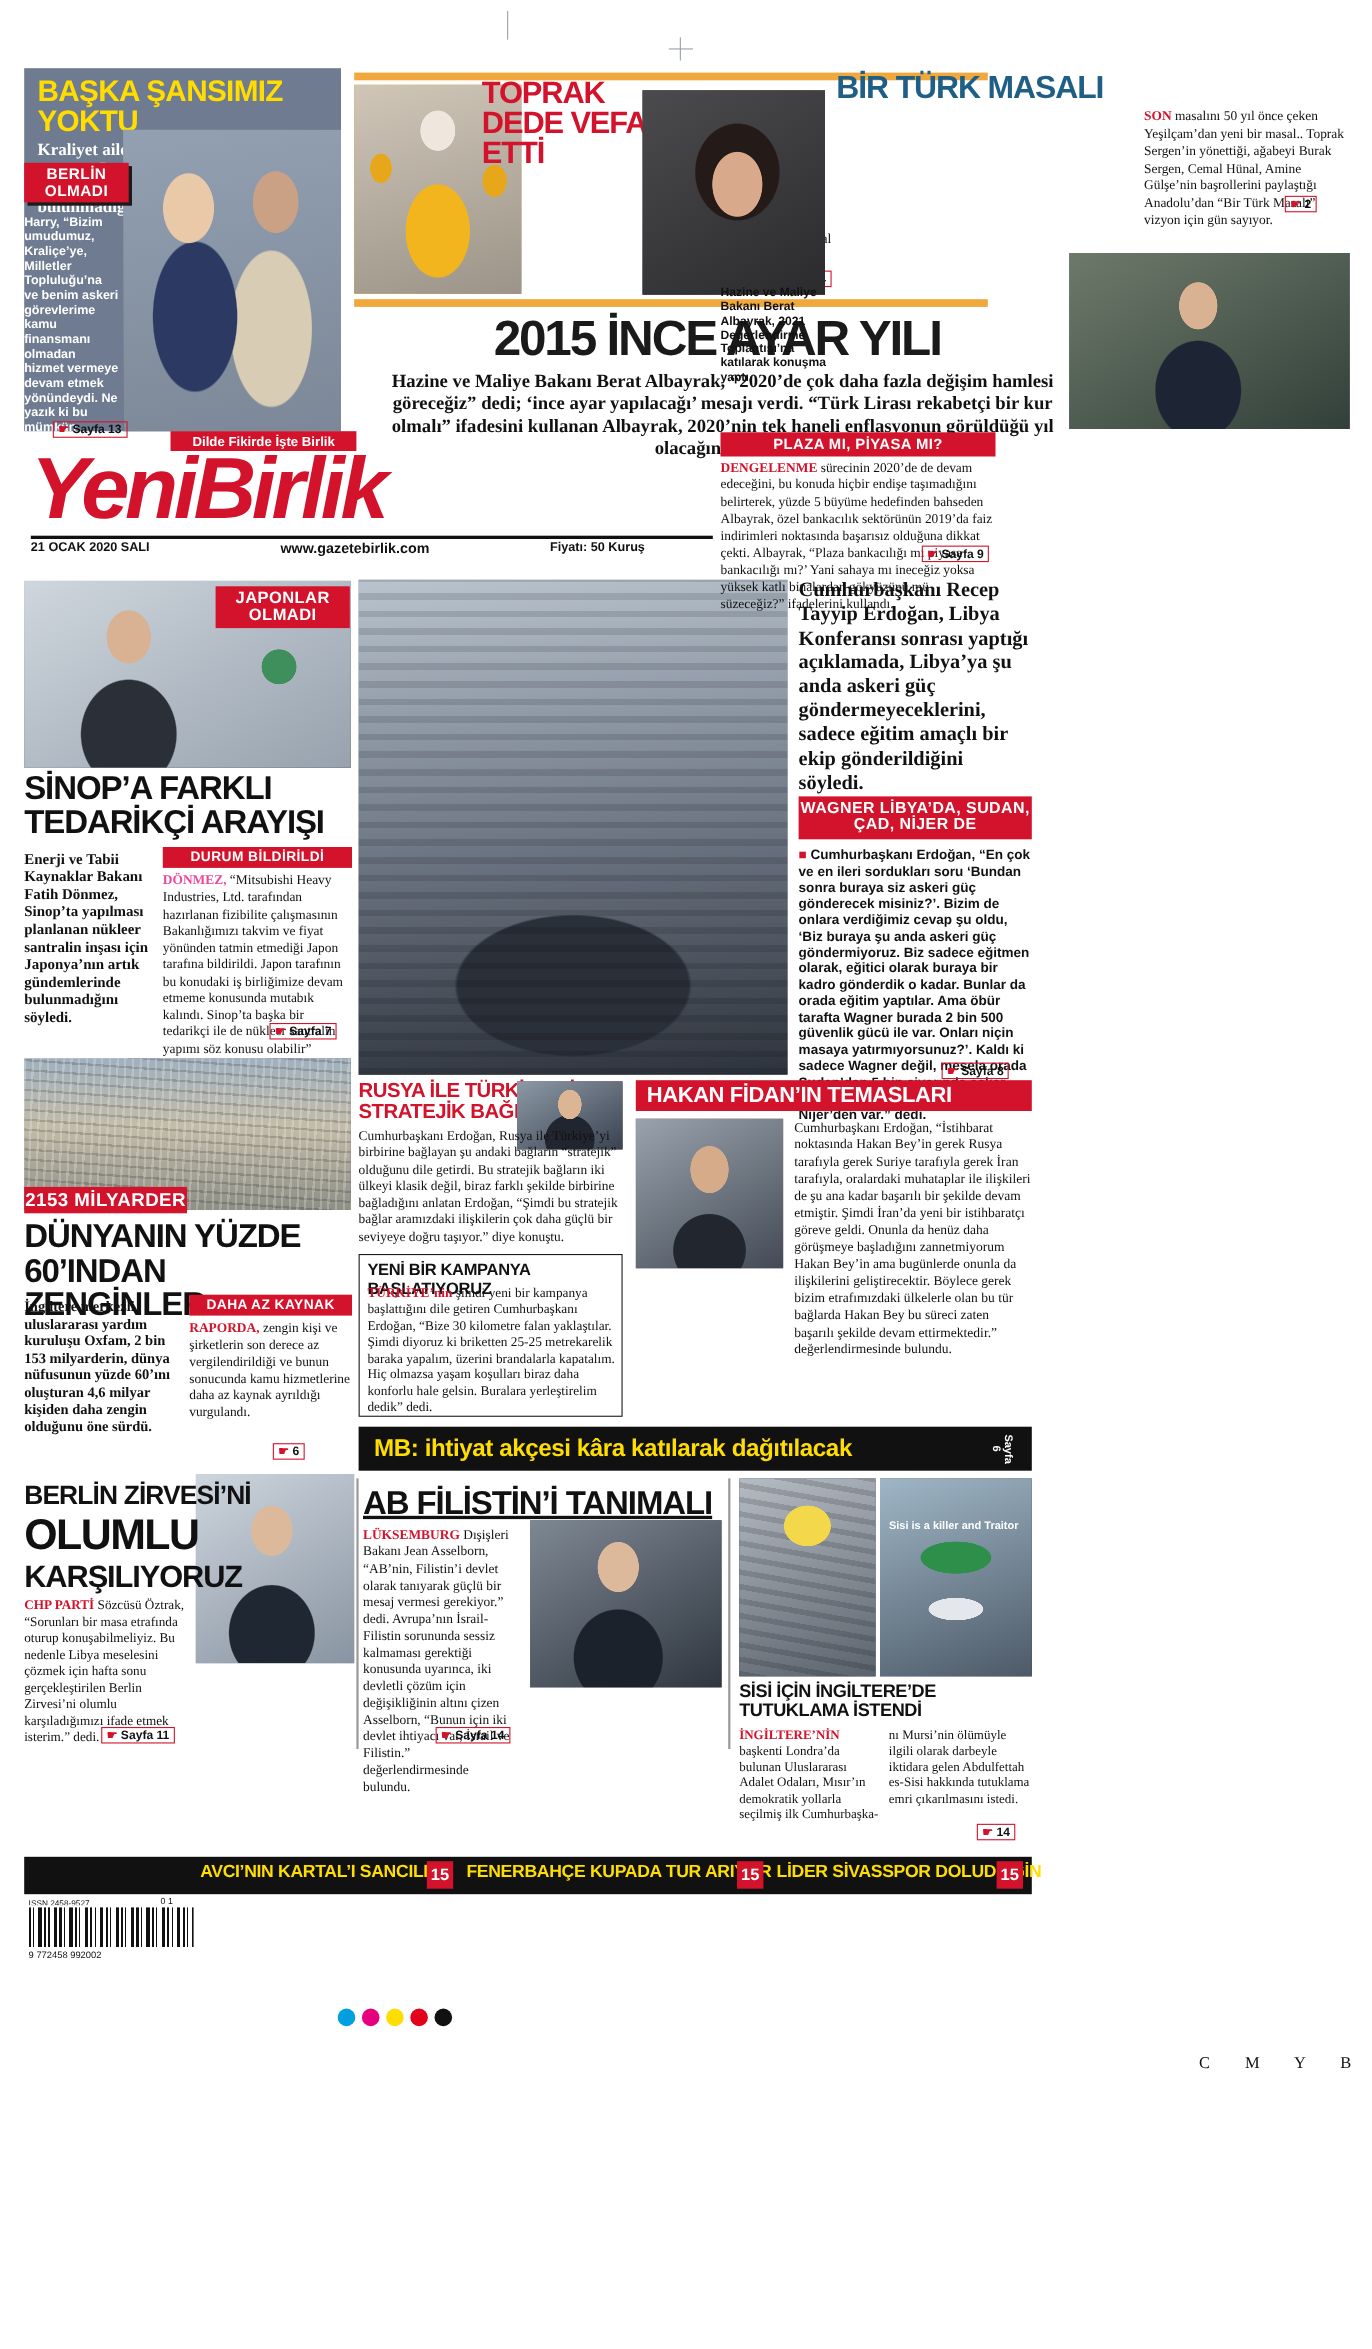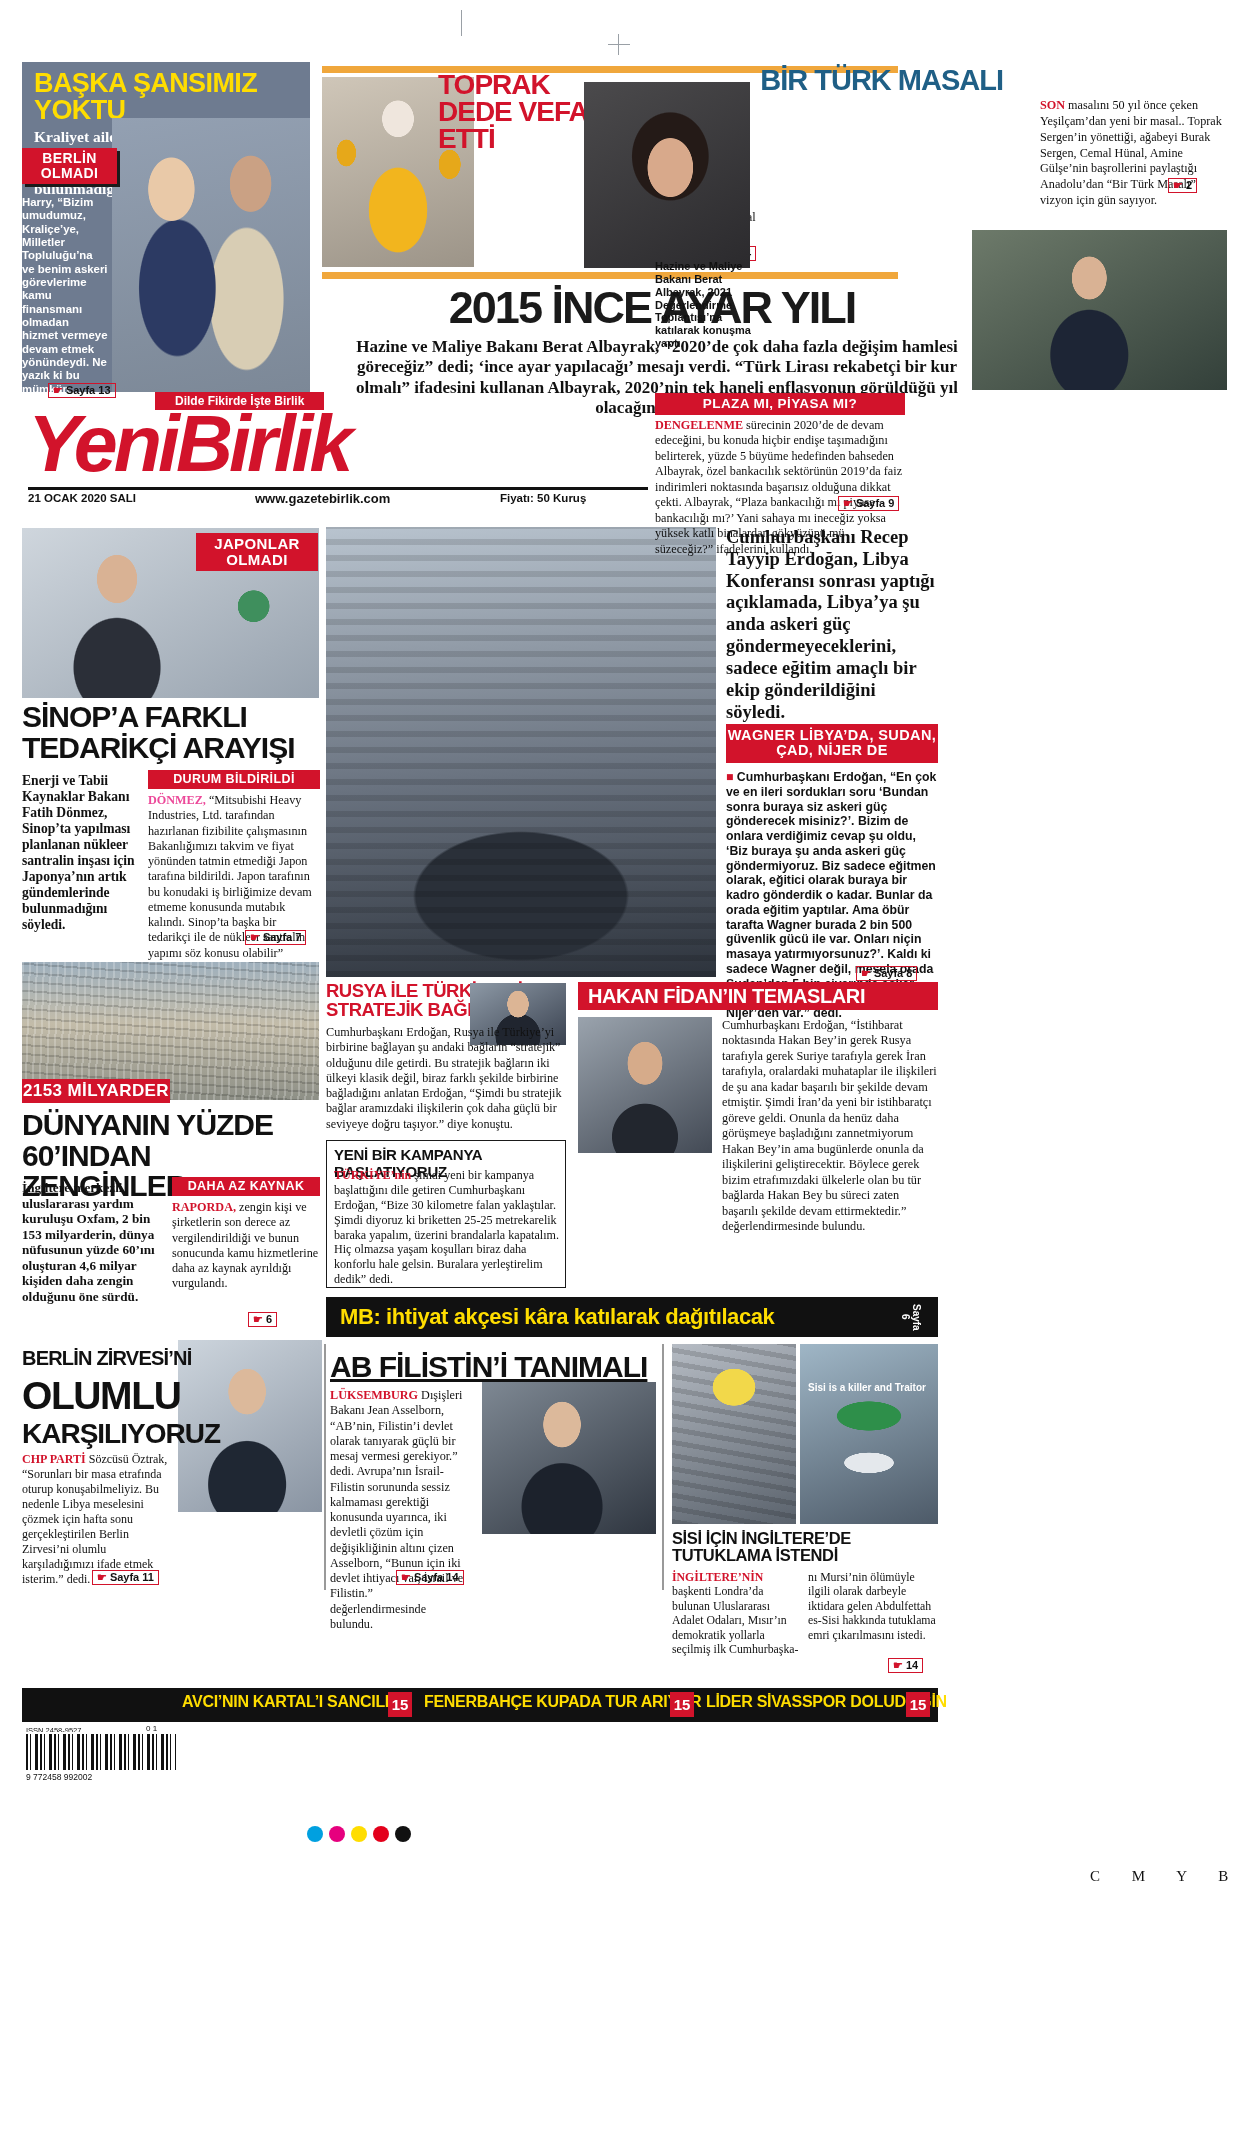--- a/index.html
+++ b/index.html
@@ -264,21 +264,21 @@
     color:#fff; font-family:"Liberation Sans", sans-serif; font-weight:bold;
     font-size:10px; writing-mode:vertical-rl; text-align:center;
   }
 
   
 
   
   #berlinTitle1 {
     position:absolute; left:22px; top:1348px; width:300px;
     font-family:"Liberation Sans", sans-serif; font-weight:bold;
-    font-size:20px; line-height:1.02; letter-spacing:-.8px; color:#111;
+    font-size:24px; line-height:1.02; letter-spacing:-.8px; color:#111;
   }
   #berlinTitle2 {
     position:absolute; left:22px; top:1376px; width:300px;
     font-family:"Liberation Sans", sans-serif; font-weight:bold;
     font-size:39px; line-height:1; letter-spacing:-1.4px; color:#111;
   }
   #berlinTitle3 {
     position:absolute; left:22px; top:1420px; width:300px;
     font-family:"Liberation Sans", sans-serif; font-weight:bold;
     font-size:28px; line-height:1; letter-spacing:-1px; color:#111;

